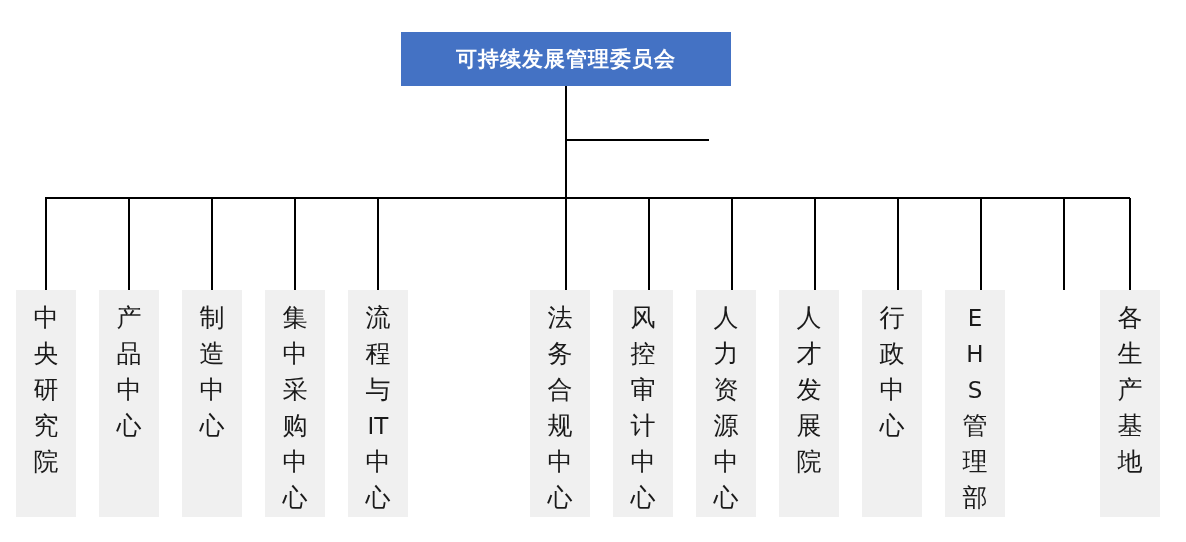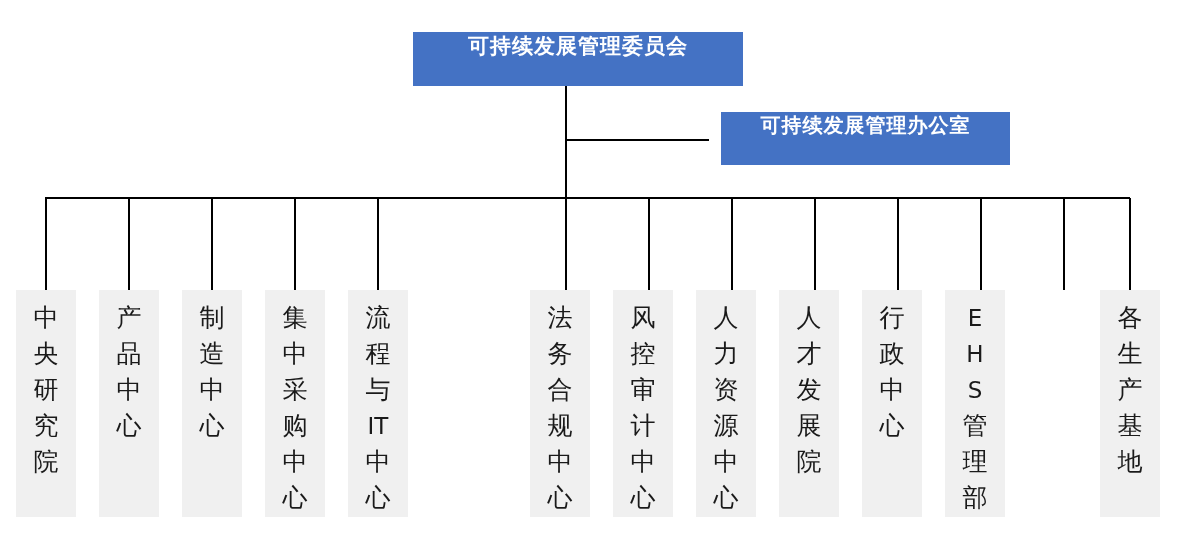--- a/index.html
+++ b/index.html
@@ -17,26 +17,25 @@
     background: #ffffff;
     overflow: hidden;
   }
 
   
   .node-blue {
     position: absolute;
     background: #4472c4;
     color: #ffffff;
     display: flex;
-    align-items: flex-start;
+    align-items: center;
     justify-content: center;
     font-weight: bold;
     letter-spacing: 1px;
     white-space: nowrap;
-    margin-left: 12px;
   }
   #committee-box {
     left: 401px;
     top: 32px;
     width: 330px;
     height: 54px;
     font-size: 21px;
   }
   #office-box {
     left: 709px;
@@ -80,23 +79,20 @@
 </style>
 </head>
 <body>
 
 <div id="chart">
 
   <div class="node-blue" id="committee-box">
     <span>可持续发展管理委员会</span>
   </div>
 
-  <div class="node-blue" id="office-box">
-    <span>可持续发展管理办公室</span>
-  </div>
 
   <div class="line line-v" style="left:565px; top:86px; height:204px;"></div>
 
   <div class="line line-h" style="left:566px; top:139px; width:143px;"></div>
 
   <div class="line line-h" style="left:45px; top:197px; width:1085px;"></div>
 
   <div class="line line-v" style="left:45px;  top:198px; height:92px;"></div>
   <div class="line line-v" style="left:128px; top:198px; height:92px;"></div>
   <div class="line line-v" style="left:211px; top:198px; height:92px;"></div>

